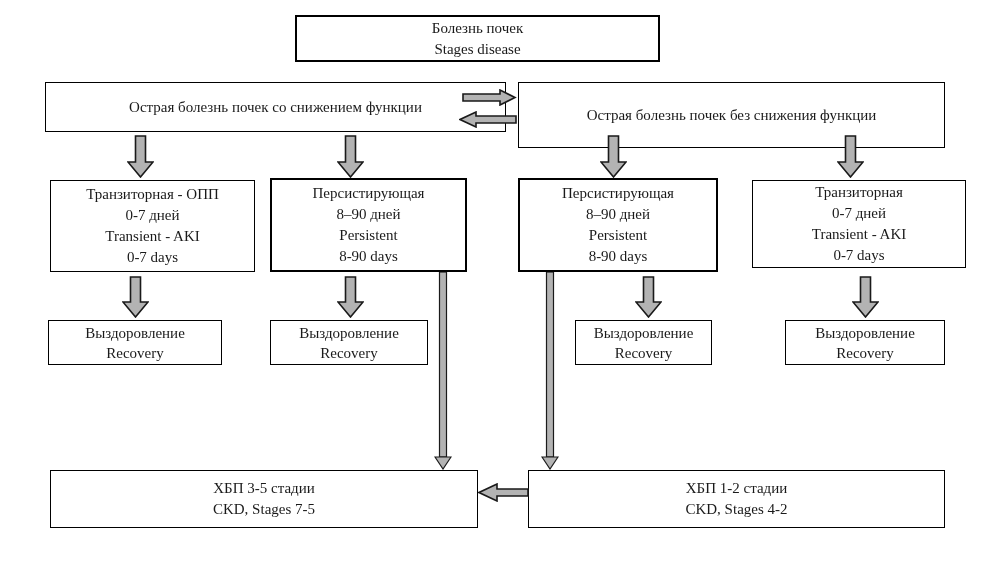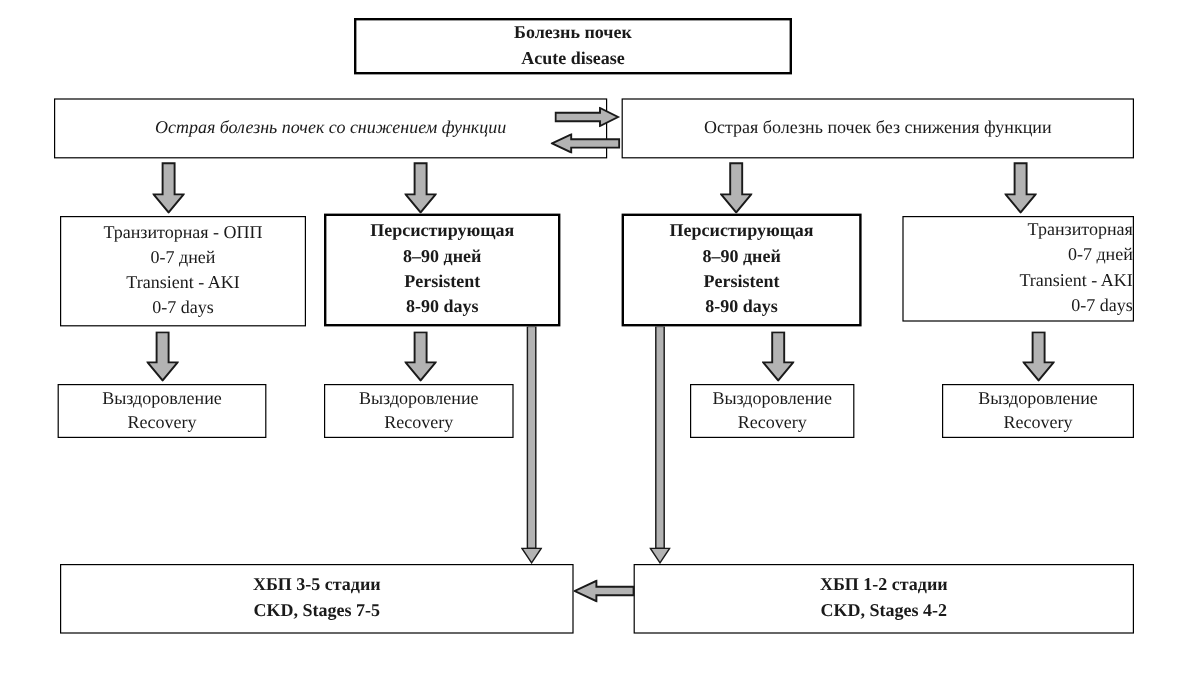--- a/index.html
+++ b/index.html
@@ -21,41 +21,41 @@
     background: #ffffff;
     color: #1a1a1a;
     display: flex;
     flex-direction: column;
     justify-content: center;
     align-items: center;
     text-align: center;
     font-size: 15px;
     line-height: 21px;
   }
-  .box.bold { font-weight: bold; }
+  .box.bold { font-weight: normal; }
   .box.thick { border-width: 2.2px; }
   .arrow { position: absolute; }
   .arrow svg { display: block; }
   .ba { fill: #b3b3b3; stroke: #1a1a1a; stroke-width: 1.6; stroke-linejoin: miter; }
   .ba-thin { fill: #b3b3b3; stroke: #1a1a1a; stroke-width: 1.2; }
 </style>
 </head>
 <body>
 
 <div class="canvas">
 
   <div class="box bold" style="left:295px; top:15px; width:365px; height:47px; border-width:2px;">
     <div>Болезнь почек</div>
-    <div>Acute disease</div>
+    <div>Stages disease</div>
   </div>
 
-  <div class="box" style="left:45px; top:82px; width:461px; height:50px;font-style:italic;">
+  <div class="box" style="left:45px; top:82px; width:461px; height:50px;">
     <div>Острая болезнь почек  со снижением функции</div>
   </div>
-  <div class="box" style="left:518px; top:82px; width:427px; height:50px;">
+  <div class="box" style="left:518px; top:82px; width:427px; height:66px;">
     <div>Острая болезнь почек без снижения функции</div>
   </div>
 
   <div class="arrow" style="left:462px; top:89px;">
     <svg width="55" height="17" viewBox="0 0 55 17">
         <polygon class="ba" points="1,5 38,5 38,1 53,8.5 38,16 38,12 1,12"></polygon>
       </svg>
   </div>
   <div class="arrow" style="left:459px; top:111px;">
     <svg width="58" height="17" viewBox="0 0 58 17">
@@ -95,21 +95,21 @@
     <div>8–90 дней</div>
     <div>Persistent</div>
     <div>8-90 days</div>
   </div>
   <div class="box bold thick" style="left:518px; top:178px; width:200px; height:94px;">
     <div>Персистирующая</div>
     <div>8–90 дней</div>
     <div>Persistent</div>
     <div>8-90 days</div>
   </div>
-  <div class="box" style="left:752px; top:180px; width:193px; height:88px;align-items:flex-end;">
+  <div class="box" style="left:752px; top:180px; width:214px; height:88px;">
     <div>Транзиторная</div>
     <div>0-7 дней</div>
     <div>Transient - AKI</div>
     <div>0-7 days</div>
   </div>
 
   <div class="arrow" style="left:122px; top:276px;">
     <svg width="27" height="42" viewBox="0 0 27 42">
         <polygon class="ba" points="8.5,1 18.5,1 18.5,26 26,26 13.5,41 1,26 8.5,26"></polygon>
       </svg>

